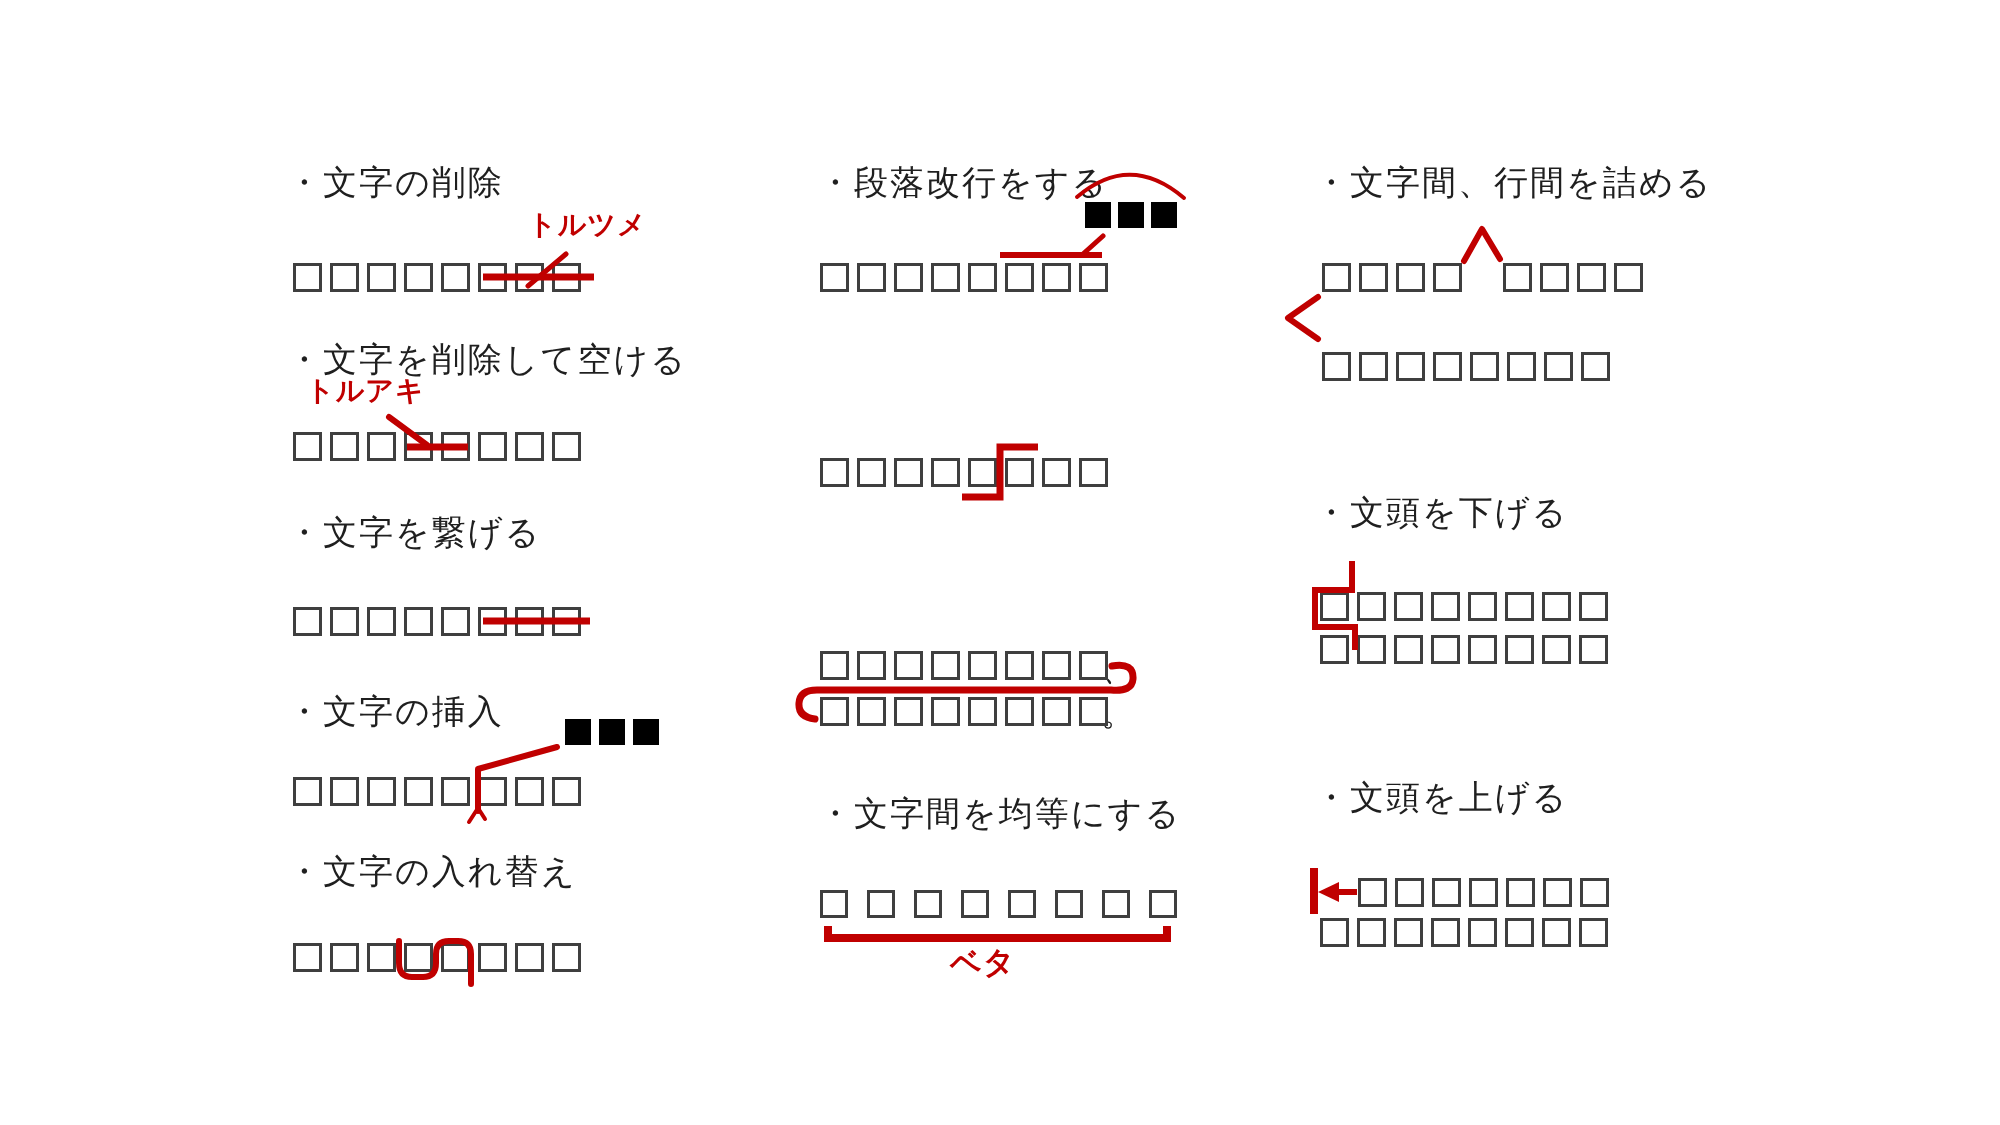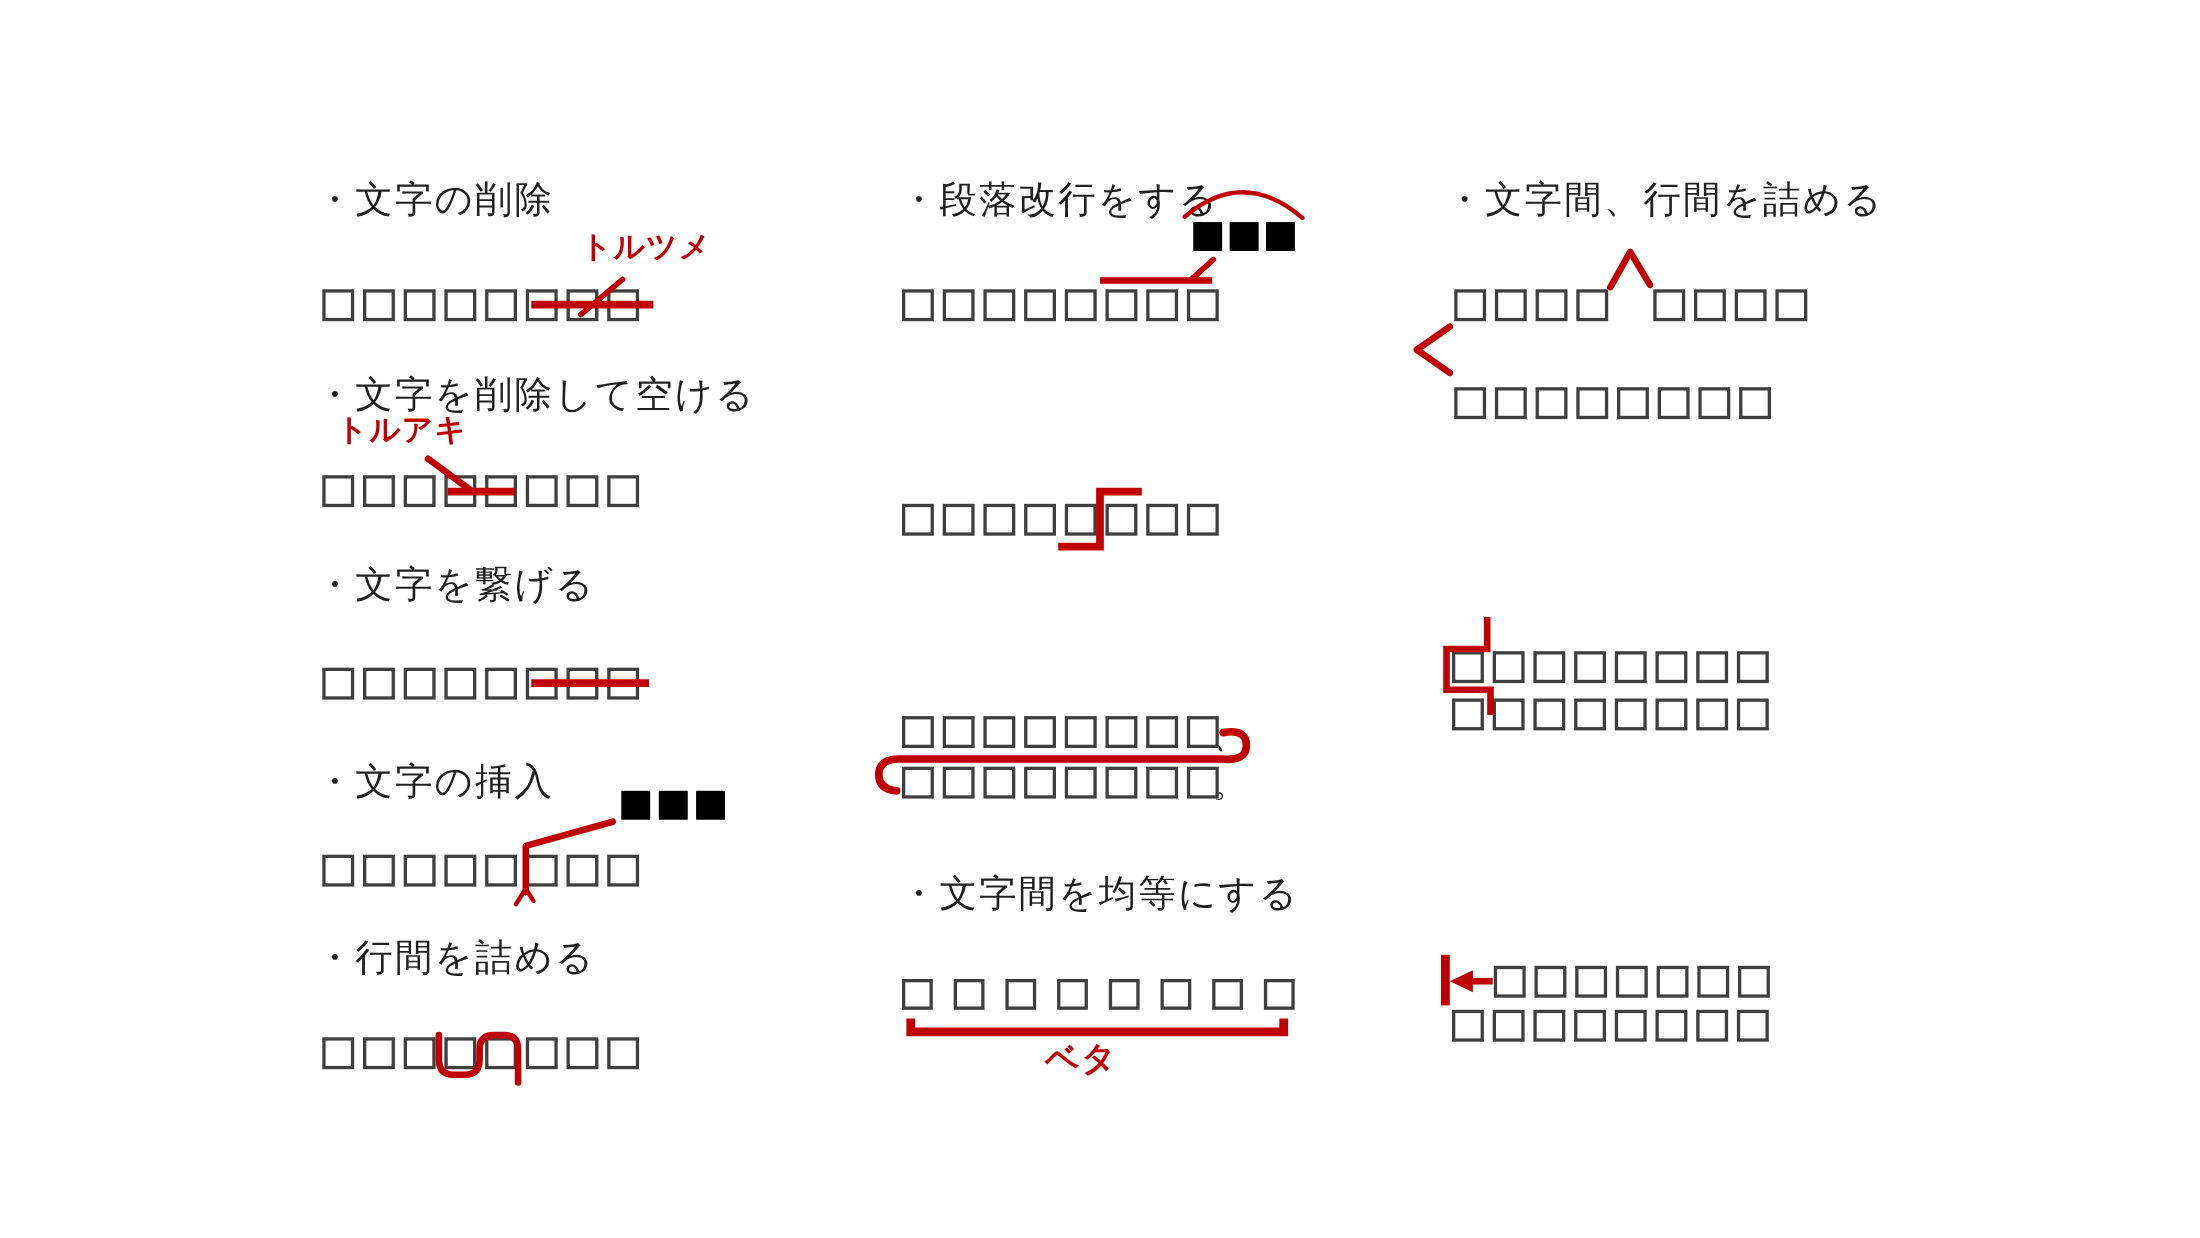--- a/index.html
+++ b/index.html
@@ -28,26 +28,28 @@
 </style>
 </head>
 <body>
 
 <div class="canvas">
 
   <div class="title" style="left:287px; top:164px">・文字の削除</div>
   <div class="title" style="left:287px; top:341px">・文字を削除して空ける</div>
   <div class="title" style="left:287px; top:514px">・文字を繋げる</div>
   <div class="title" style="left:287px; top:693px">・文字の挿入</div>
-  <div class="title" style="left:287px; top:853px">・行間を詰める</div>
+  <div class="title" style="left:287px; top:853px">・文字の入れ替え</div>
 
   <div class="title" style="left:818px; top:164px">・段落改行をする</div>
   <div class="title" style="left:818px; top:795px">・文字間を均等にする</div>
 
   <div class="title" style="left:1314px; top:164px">・文字間、行間を詰める</div>
+  <div class="title" style="left:1314px; top:494px">・文頭を下げる</div>
+  <div class="title" style="left:1314px; top:779px">・文頭を上げる</div>
 
   <div class="red-label" style="left:528px; top:211px">トルツメ</div>
   <div class="red-label" style="left:306px; top:377px">トルアキ</div>
   <div class="red-label" style="left:950px; top:947px; font-size:31px">ベタ</div>
 
   <div class="punct" style="left:1101px; top:651px">、</div>
   <div class="punct" style="left:1101px; top:696px">。</div>
 
   <div id="rows-layer">
       <div class="sq-row" style="left: 293px; top: 263px; gap: 8px;">

